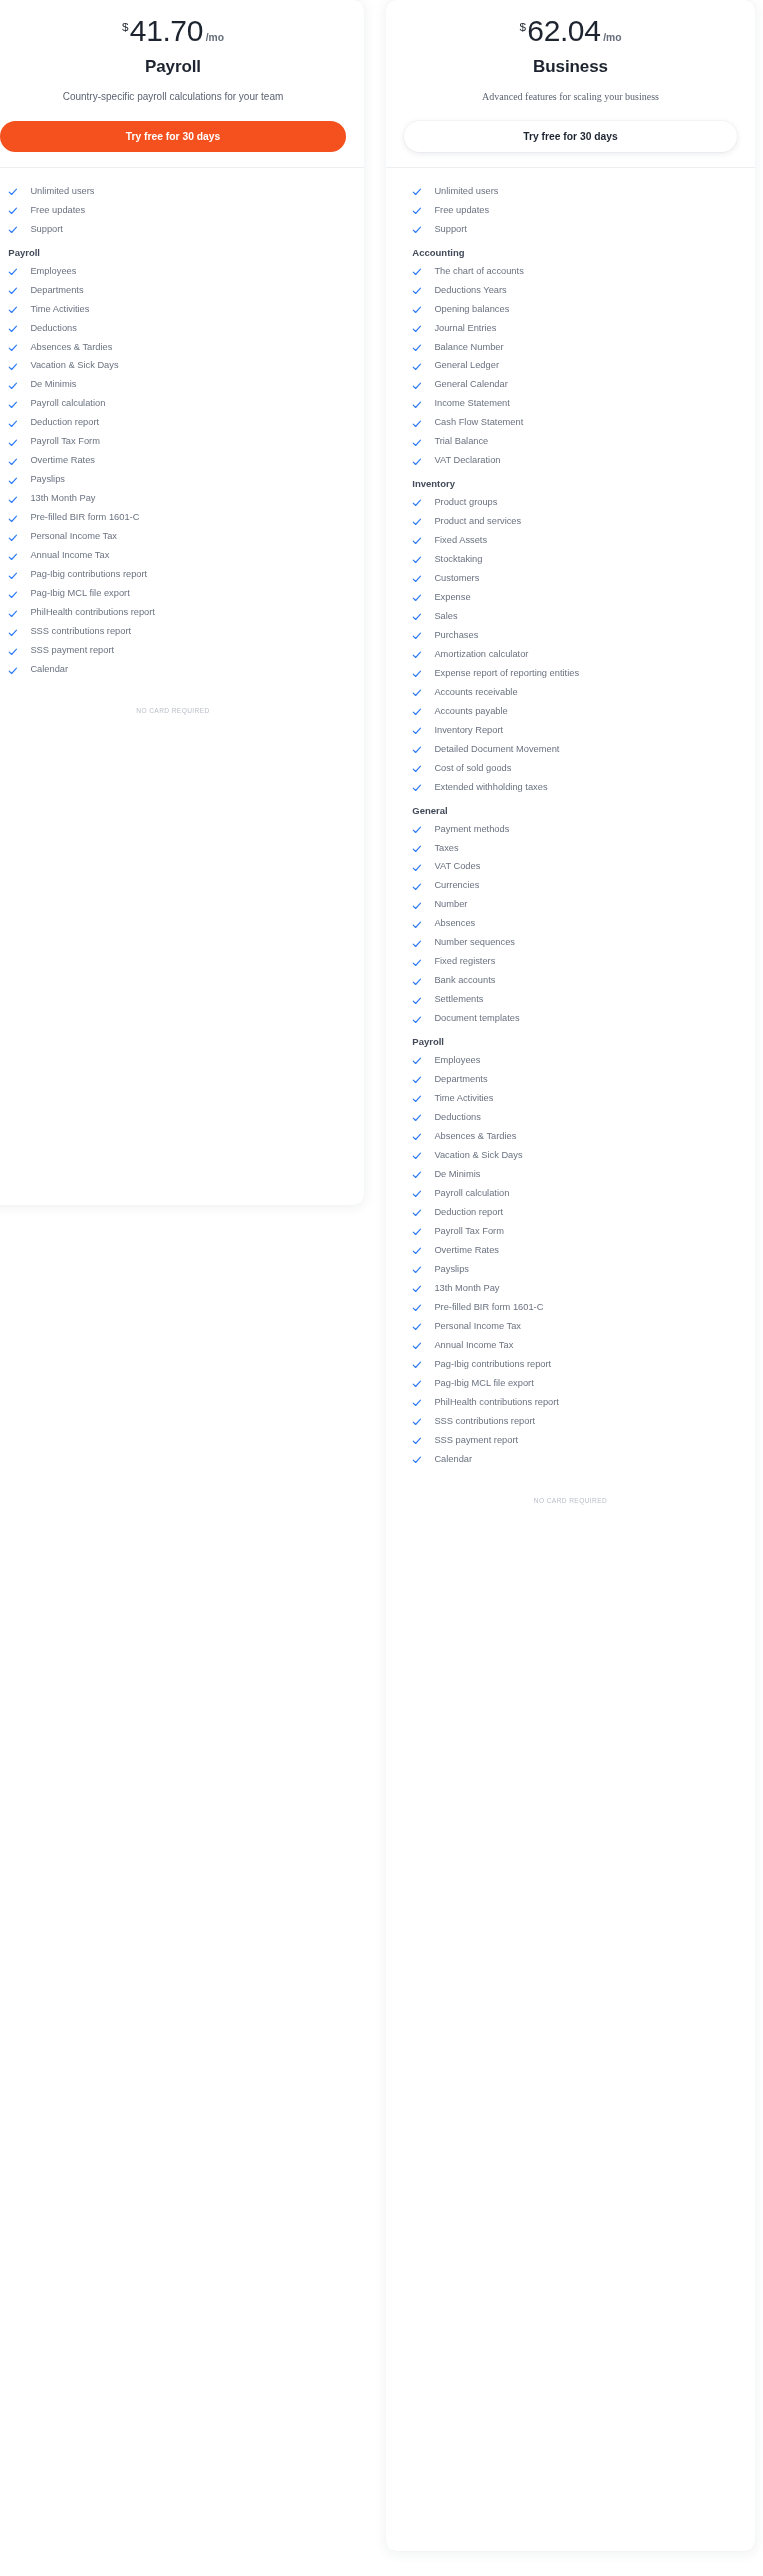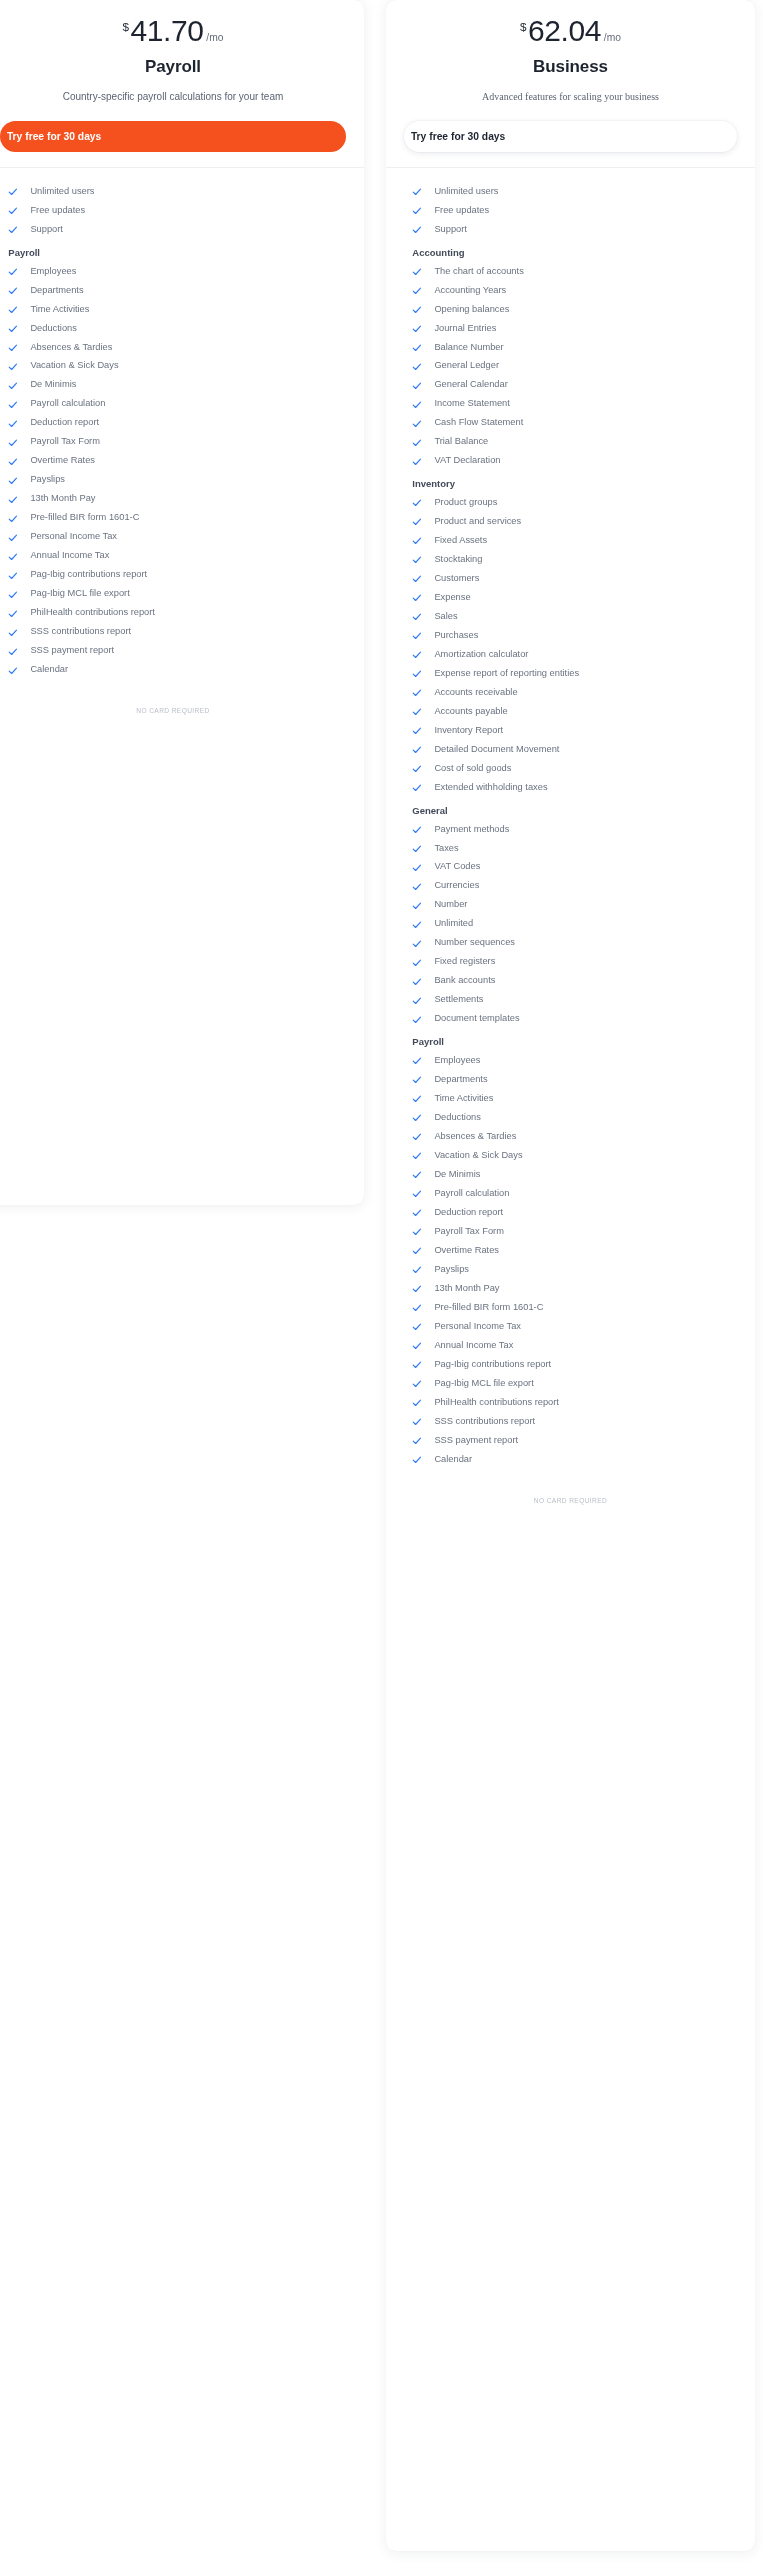--- a/index.html
+++ b/index.html
@@ -67,21 +67,21 @@
 
   .price-amount {
     font-size: 30px;
     font-weight: 400;
     color: #1d2430;
     letter-spacing: -0.4px;
   }
 
   .price-period {
     font-size: 10.3px;
-    font-weight: 400;
+    font-weight: 700;
     color: #656d7a;
     margin-left: 2.8px;
     margin-top: 7px;
   }
 
   .plan-name {
     margin-top: 11px;
     font-size: 17px;
     font-weight: 700;
     color: #1d2430;
@@ -106,21 +106,21 @@
   .cta {
     display: block;
     width: 100%;
     border: none;
     border-radius: 16.5px;
     font-family: "Liberation Sans", sans-serif;
     font-size: 10.3px;
     font-weight: 700;
     padding: 9.7px 6.9px;
     cursor: pointer;
-    text-align: left;
+    text-align: center;
   }
 
   .cta--primary {
     background: #f4511e;
     color: #ffffff;
   }
 
   .cta--ghost {
     background: #ffffff;
     color: #1d2430;
@@ -467,21 +467,21 @@
             </svg>
           </span>
           <span class="feature-label">The chart of accounts</span>
         </li>
         <li class="feature">
           <span class="check-icon">
             <svg viewBox="0 0 16 16" fill="none" aria-hidden="true">
               <path d="M2 8.4 L6 12.4 L14 3.6" stroke="currentColor" stroke-width="1.9" stroke-linecap="round" stroke-linejoin="round"></path>
             </svg>
           </span>
-          <span class="feature-label">Accounting Years</span>
+          <span class="feature-label">Deductions Years</span>
         </li>
         <li class="feature">
           <span class="check-icon">
             <svg viewBox="0 0 16 16" fill="none" aria-hidden="true">
               <path d="M2 8.4 L6 12.4 L14 3.6" stroke="currentColor" stroke-width="1.9" stroke-linecap="round" stroke-linejoin="round"></path>
             </svg>
           </span>
           <span class="feature-label">Opening balances</span>
         </li>
         <li class="feature">
@@ -717,21 +717,21 @@
             </svg>
           </span>
           <span class="feature-label">Number</span>
         </li>
         <li class="feature">
           <span class="check-icon">
             <svg viewBox="0 0 16 16" fill="none" aria-hidden="true">
               <path d="M2 8.4 L6 12.4 L14 3.6" stroke="currentColor" stroke-width="1.9" stroke-linecap="round" stroke-linejoin="round"></path>
             </svg>
           </span>
-          <span class="feature-label">Unlimited</span>
+          <span class="feature-label">Absences</span>
         </li>
         <li class="feature">
           <span class="check-icon">
             <svg viewBox="0 0 16 16" fill="none" aria-hidden="true">
               <path d="M2 8.4 L6 12.4 L14 3.6" stroke="currentColor" stroke-width="1.9" stroke-linecap="round" stroke-linejoin="round"></path>
             </svg>
           </span>
           <span class="feature-label">Number sequences</span>
         </li>
         <li class="feature">

